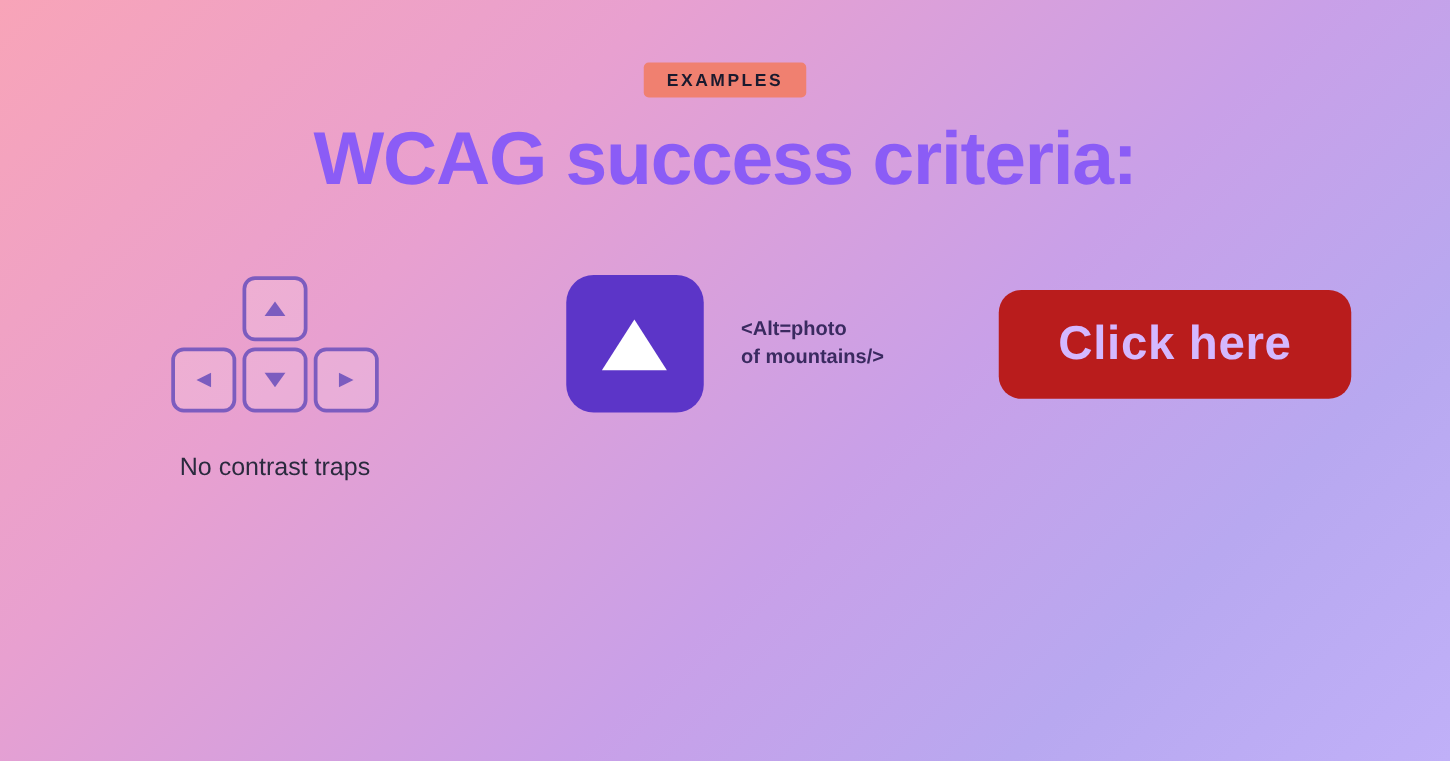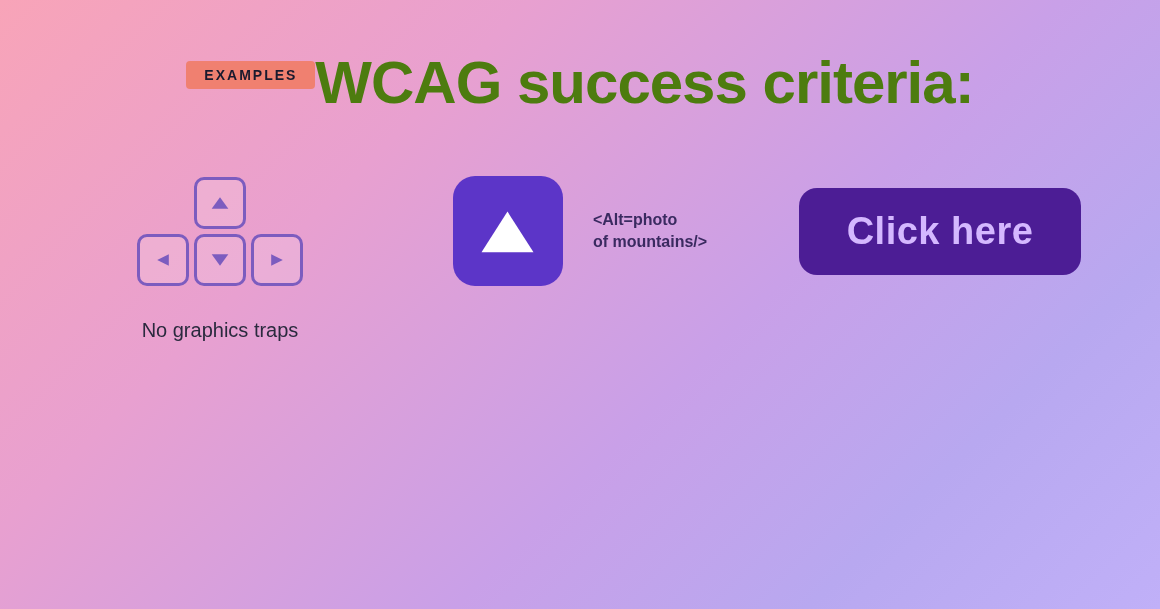--- a/index.html
+++ b/index.html
@@ -16,41 +16,41 @@
       background: linear-gradient(135deg, #f8a4b8 0%, #e8a0d0 30%, #c9a0e8 60%, #b8a8f0 80%, #c0b0f8 100%);
       display: flex;
       flex-direction: column;
       align-items: center;
       justify-content: flex-start;
       padding-top: 50px;
     }
 
     .header-section {
       display: flex;
-      flex-direction: row;
+      flex-direction: column;
       align-items: center;
       margin-bottom: 50px;
     }
 
     .examples-badge {
       background-color: #f08070;
       color: #1a1a2e;
       font-size: 14px;
       font-weight: 700;
       letter-spacing: 2px;
       padding: 6px 18px;
       border-radius: 4px;
       margin-bottom: 16px;
       text-transform: uppercase;
     }
 
     .main-title {
       font-size: 60px;
       font-weight: 900;
-      color: #4d7c0f;
+      color: #8b5cf6;
       letter-spacing: -1px;
       line-height: 1.1;
     }
 
     .cards-row {
       display: flex;
       flex-direction: row;
       align-items: flex-start;
       justify-content: center;
       gap: 80px;
@@ -139,21 +139,21 @@
     .alt-text-label {
       font-size: 16px;
       font-weight: 600;
       color: #3a2a60;
       line-height: 1.4;
       white-space: nowrap;
     }
 
     
     .click-here-btn {
-      background: #4c1d95;
+      background: #b91c1c;
       color: #d4b8ff;
       font-size: 38px;
       font-weight: 800;
       border: none;
       border-radius: 18px;
       padding: 22px 48px;
       cursor: pointer;
       letter-spacing: 0.5px;
       white-space: nowrap;
     }
@@ -192,21 +192,21 @@
             </svg>
           </div>
           <div class="key">
             <svg viewBox="0 0 24 24" xmlns="http://www.w3.org/2000/svg">
               <polygon points="5,5 5,19 19,12" fill="#7c5cbf"></polygon>
             </svg>
           </div>
         </div>
       </div>
     </div>
-    <div class="card-label">No graphics traps</div>
+    <div class="card-label">No contrast traps</div>
   </div>
 
   <div class="card">
     <div class="card-visual">
       <div class="image-icon-container">
         <div class="image-icon-box">
           <svg viewBox="0 0 80 65" xmlns="http://www.w3.org/2000/svg">
 
             <polygon points="40,8 72,58 8,58" fill="white"></polygon>
           </svg>

